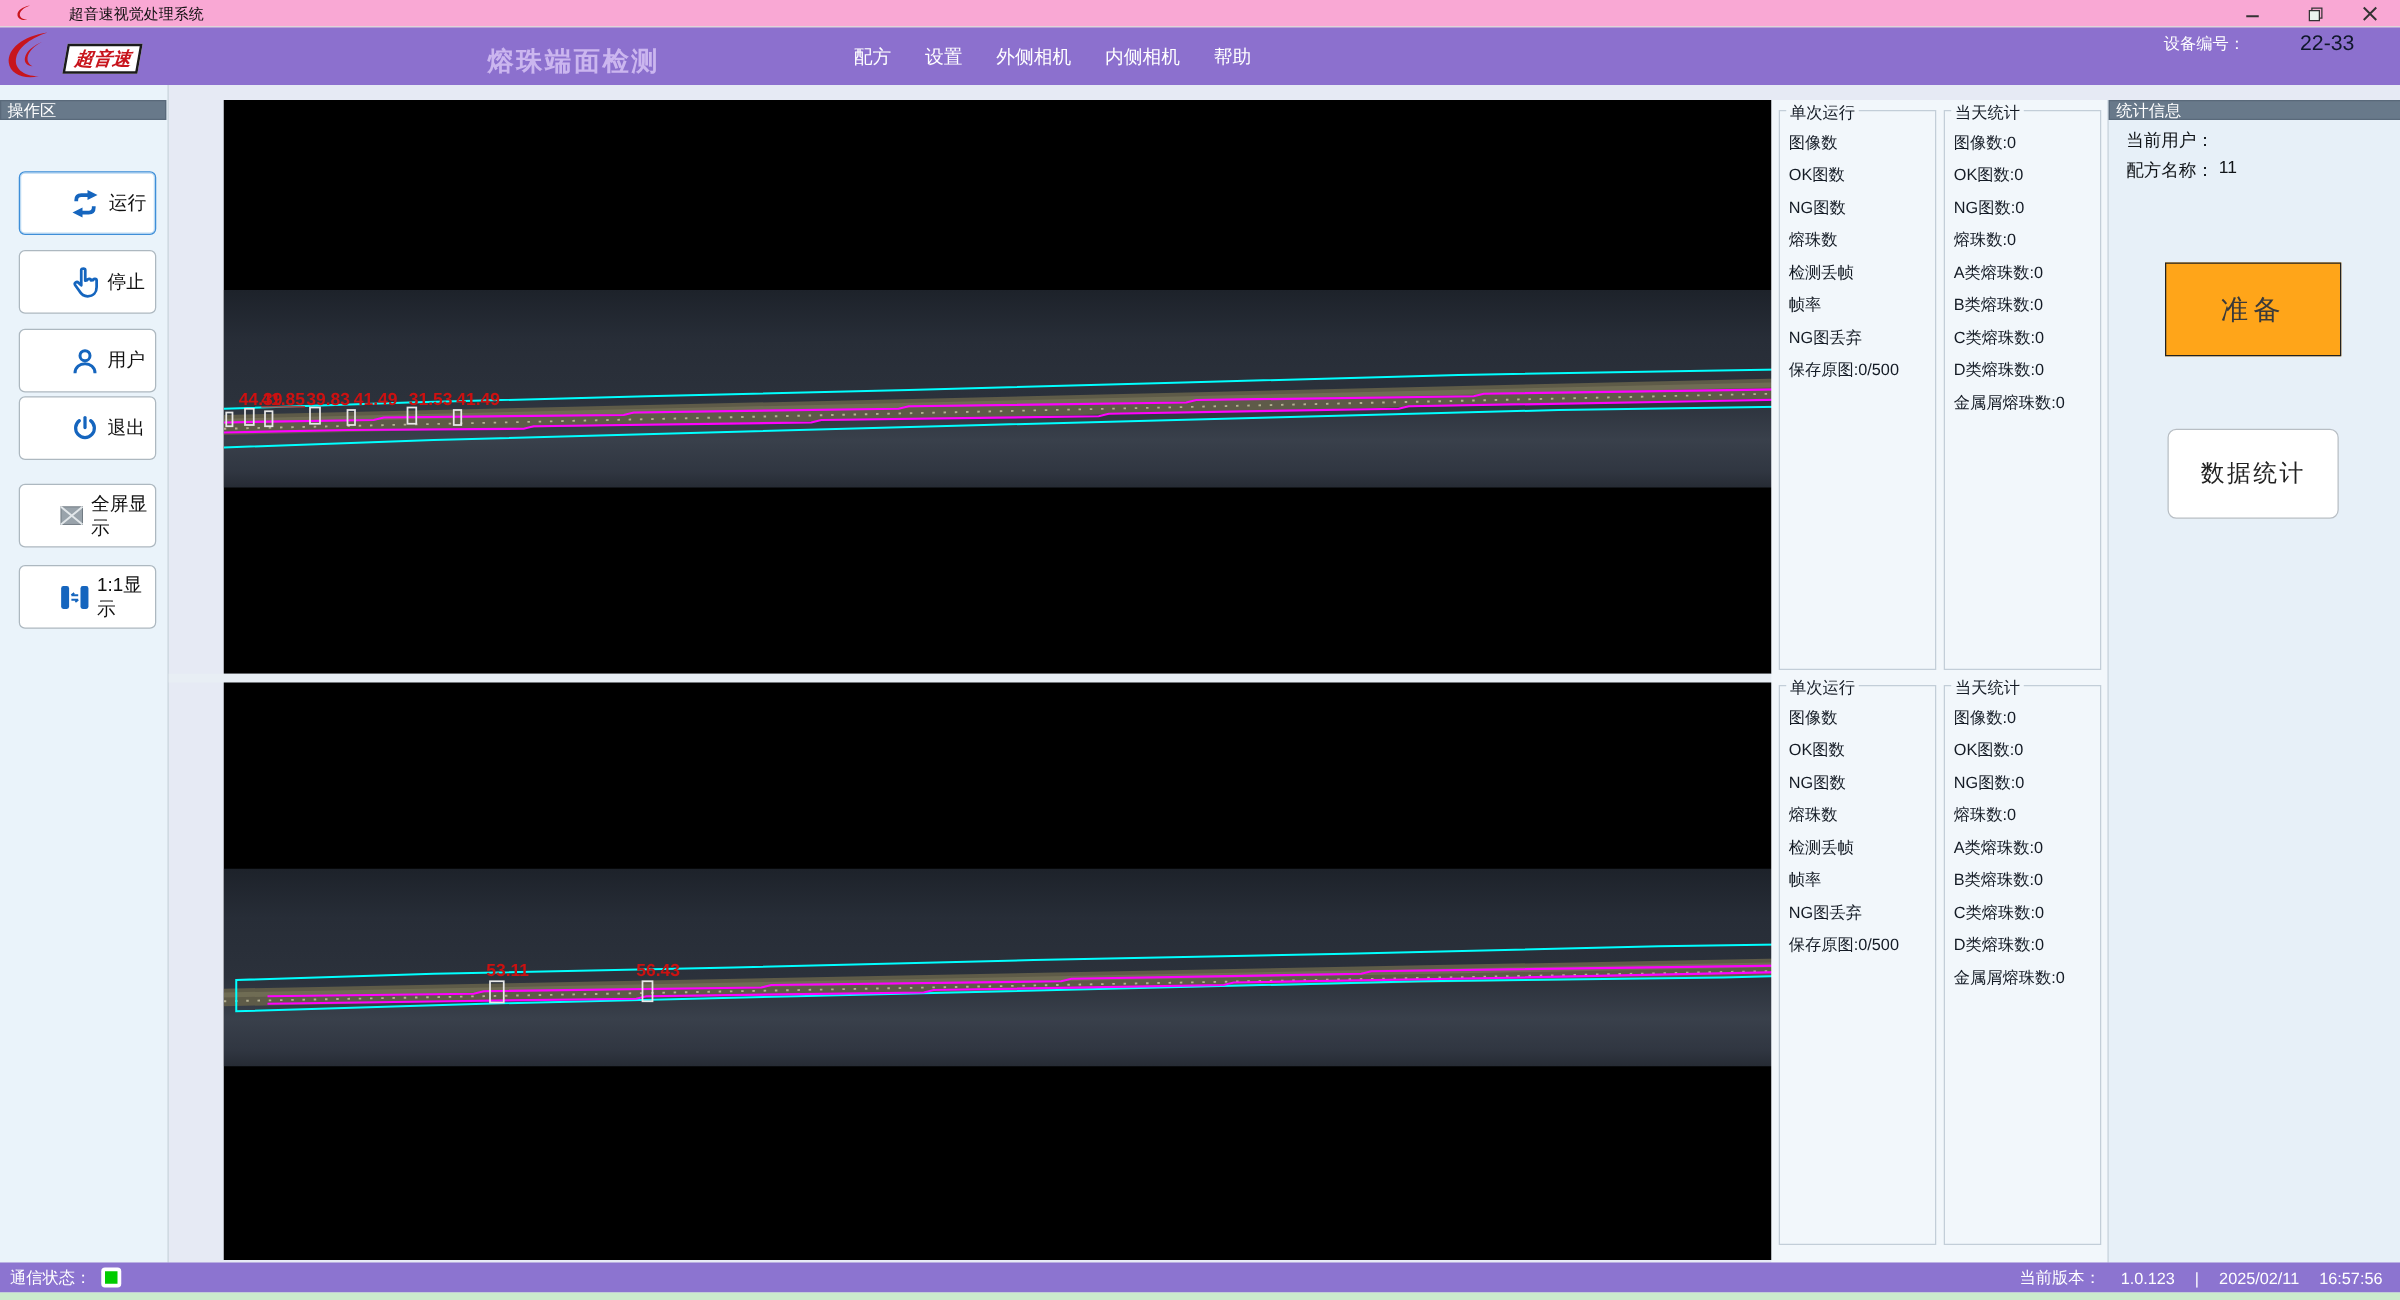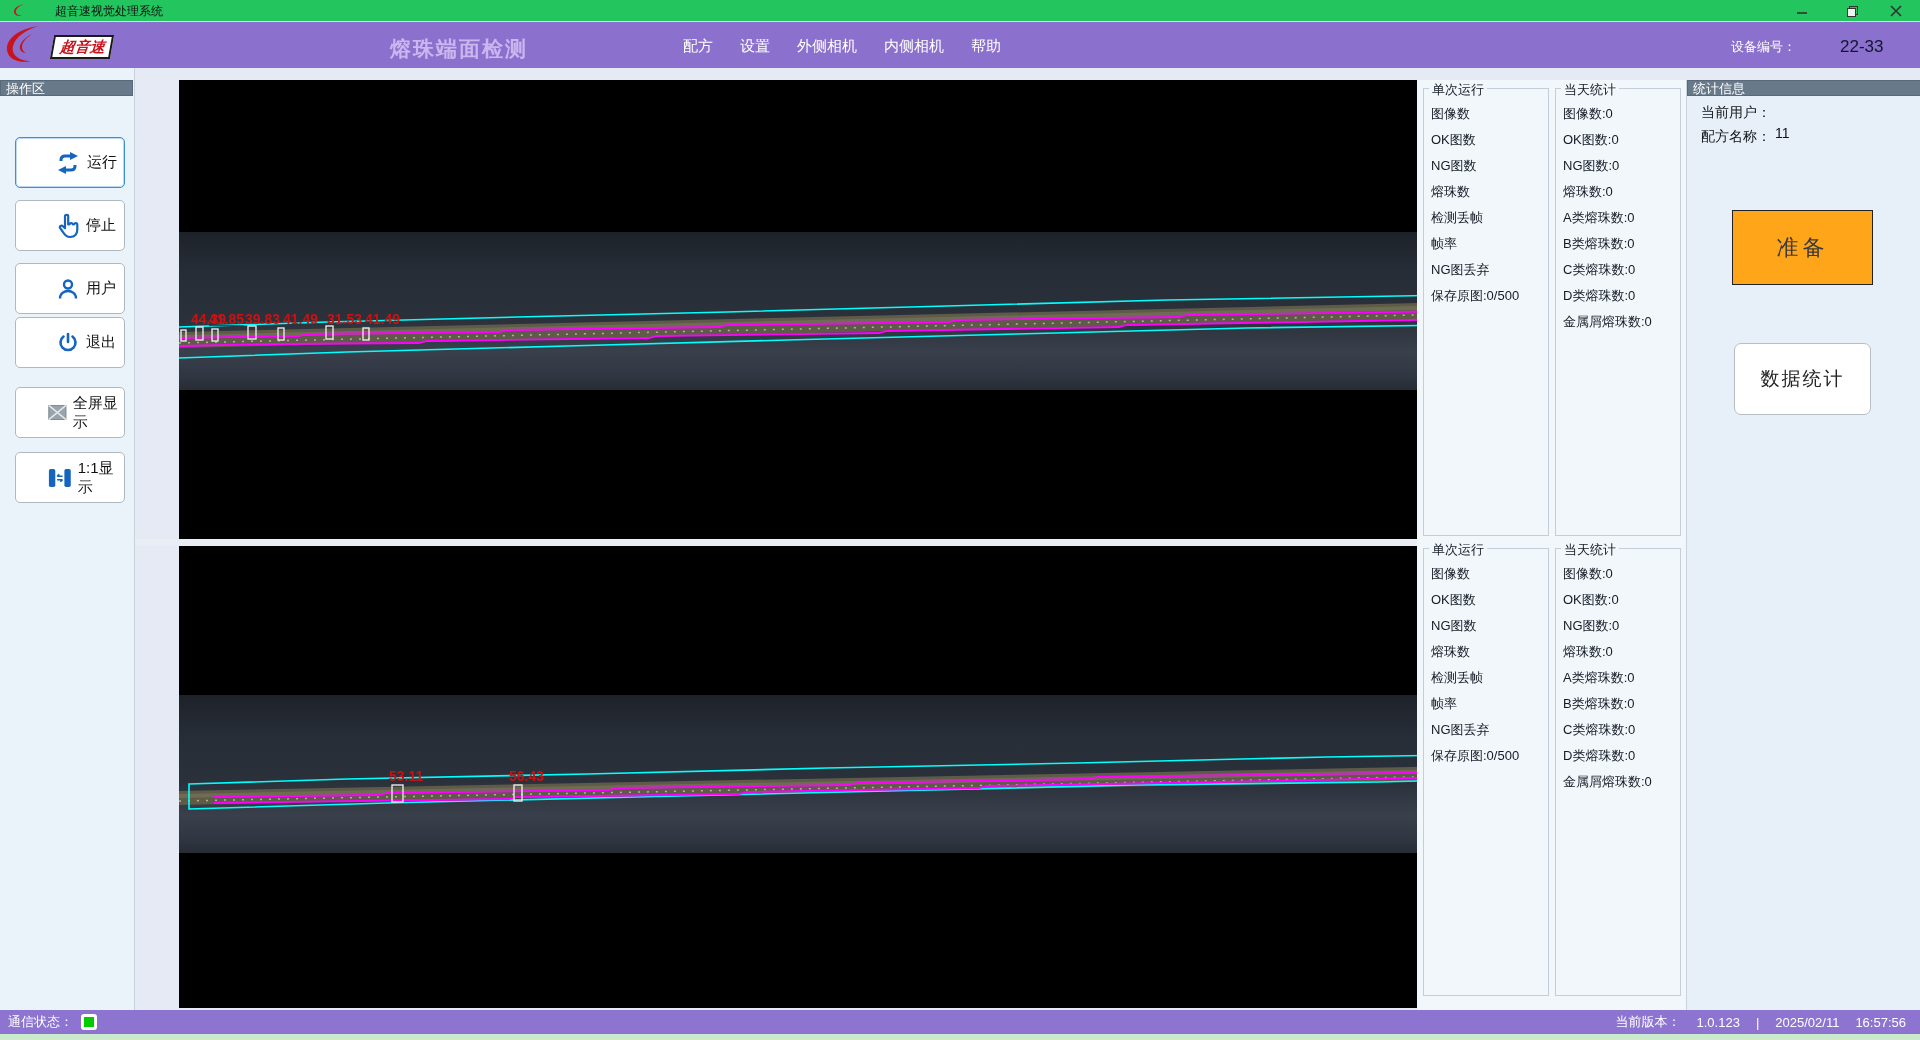--- a/index.html
+++ b/index.html
@@ -1,21 +1,21 @@
 <!DOCTYPE html>
 <html><head>
 <meta charset="utf-8">
 <style>
   * { margin:0; padding:0; box-sizing:border-box; }
   html,body { width:1920px; height:1040px; overflow:hidden;
     font-family:"Liberation Sans","DejaVu Sans",sans-serif; background:#E6EAF4; }
 
   
   #titlebar { position:absolute; left:0; top:0; width:1920px; height:22px;
-    background:#22c55e; border-bottom:1px solid #d8e2da; }
+    background:#f9a8d4; border-bottom:1px solid #d8e2da; }
   #titlebar .win-title { position:absolute; left:55px; top:0; line-height:22px;
     font-size:12px; color:#101010; }
   #titlebar .tb-icon { position:absolute; left:13px; top:3px; }
   .winbtn { position:absolute; top:0; width:40px; height:22px; display:flex;
     align-items:center; justify-content:center; }
   #btn-min { left:1782px; } #btn-restore { left:1832px; } #btn-close { left:1876px; }
 
   
   #header { position:absolute; left:0; top:22px; width:1920px; height:46px; background:#8C70CE; }
   #logo-swoosh { position:absolute; left:4px; top:2px; }
@@ -23,21 +23,21 @@
     background:#ffffff; border:2px solid #1b1b1b; transform:skewX(-10deg);
     display:flex; align-items:center; justify-content:center; }
   #logo-box span { font-size:15px; font-weight:bold; font-style:italic; color:#C8151D;
     transform:skewX(4deg); white-space:nowrap; }
   #app-title { position:absolute; left:120px; top:7px; font-size:27px; font-weight:bold;
     color:#ffffff; letter-spacing:2px; white-space:nowrap; }
   #app-subtitle { position:absolute; left:390px; top:13px; font-size:21px; font-weight:bold;
     color:#CBB6EF; letter-spacing:2px; white-space:nowrap; }
   #menubar { position:absolute; left:683px; top:13px; display:flex; gap:27px; }
   #menubar .menu-item { font-size:15px; color:#ffffff; line-height:22px; cursor:default; white-space:nowrap; }
-  #devinfo { position:absolute; right:12px; top:15px; display:grid;
+  #devinfo { position:absolute; right:12px; top:3px; display:grid;
     grid-template-columns:auto auto; column-gap:8px; row-gap:2px;gap:44px; }
   #devinfo .lbl { font-size:13px; color:#ffffff; text-align:right; line-height:19px; }
   #devinfo .val { font-size:17px; color:#0f172a; line-height:19px; }
 
   
   #sidebar { position:absolute; left:0; top:68px; width:135px; height:942px;
     background:#EAF3FA; border-right:1px solid #C8D2DA; }
   .panel-header { background:#68798A; color:#ffffff; font-size:13px; line-height:16px;
     height:16px; padding-left:5px; border:1px solid #59697a; }
   #sidebar .panel-header { position:absolute; left:0; top:12px; width:133px; }

